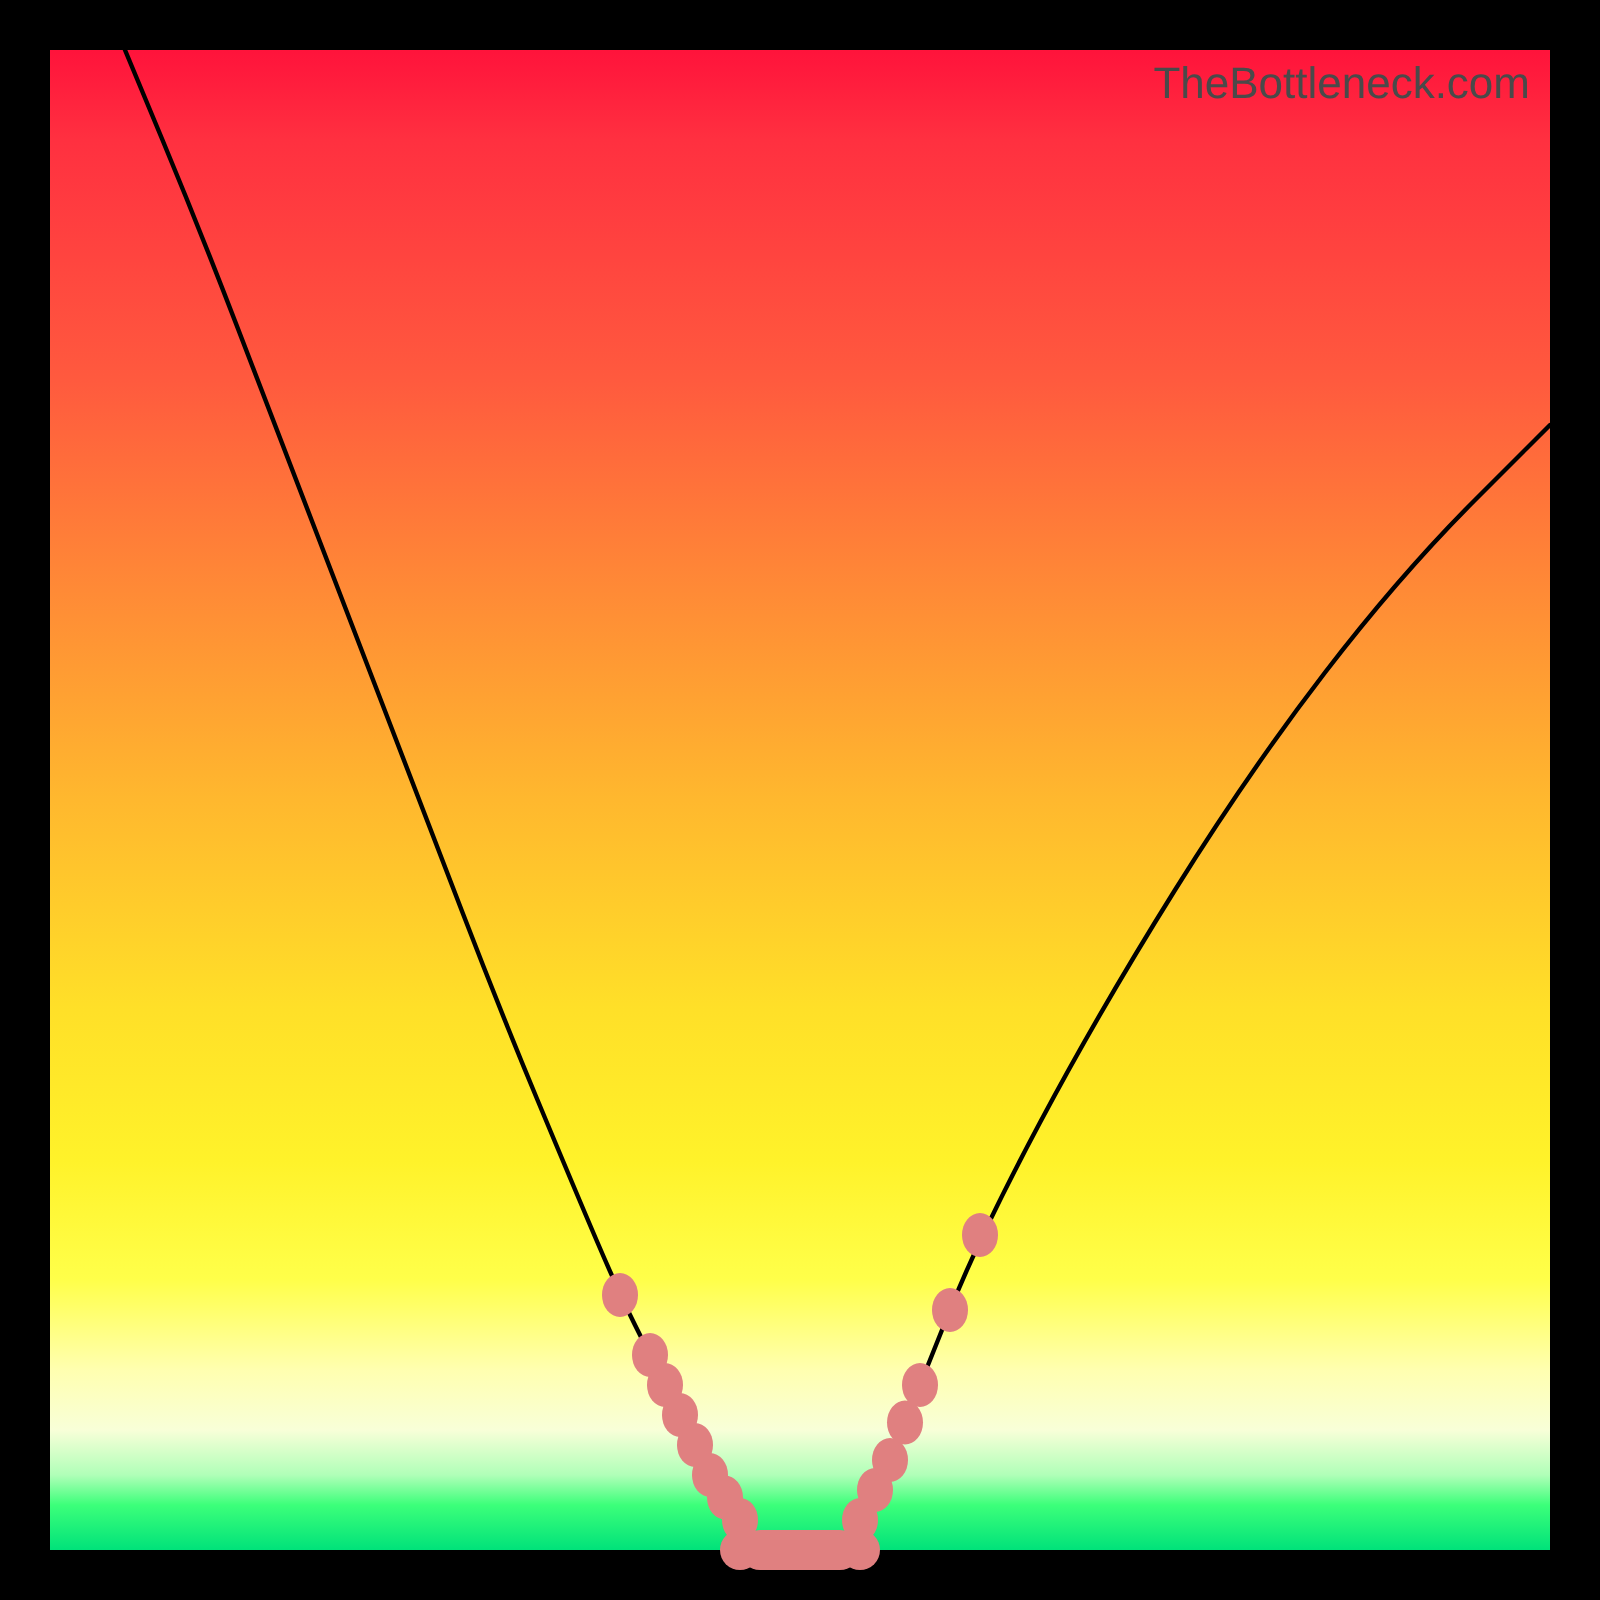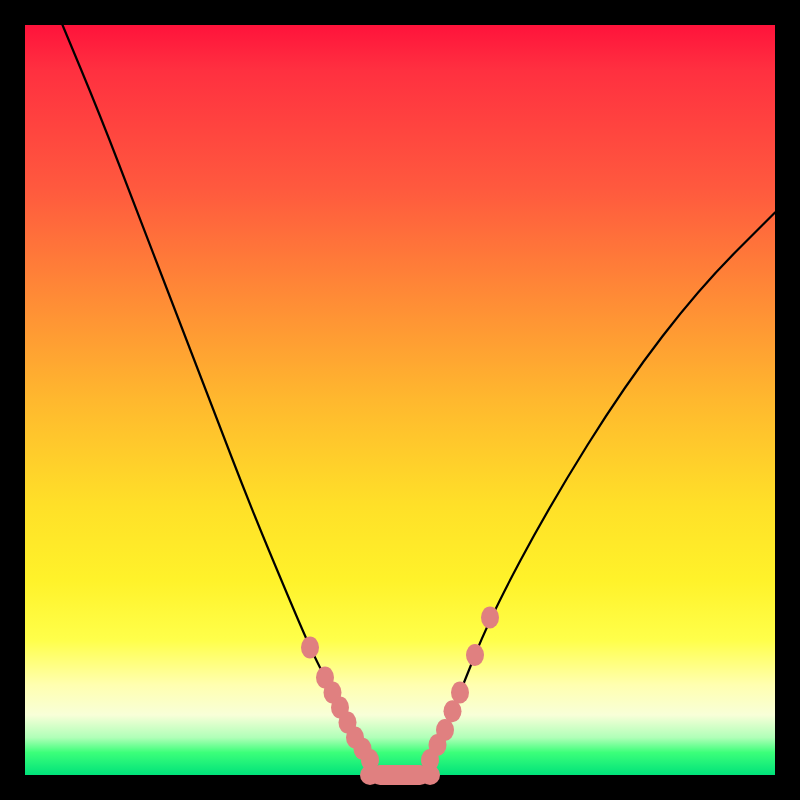--- a/index.html
+++ b/index.html
@@ -75,20 +75,21 @@
   .pill {
     fill: #e08080;
     stroke: none;
   }
 </style>
 </head>
 <body>
 
 <div class="frame">
   <div class="plot">
+    <span class="watermark">TheBottleneck.com</span>
 
     <svg class="curve" viewBox="0 0 750 750">
 
       <path id="main-curve" class="mainpath" d="M 37.5 0 Q 37.5 0 56.25 45 Q 75 90 93.75 138.75 Q 112.5 187.5 131.25 236.25 Q 150 285 168.75 333.75 Q 187.5 382.5 206.25 431.25 Q 225 480 243.75 525 Q 262.5 570 273.75 596.25 Q 285 622.5 292.5 637.5 Q 300 652.5 307.5 667.5 Q 315 682.5 322.5 697.5 Q 330 712.5 337.5 723.75 Q 345 735 352.5 742.5 Q 360 750 367.5 750 Q 375 750 382.5 750 Q 390 750 397.5 742.5 Q 405 735 412.5 720 Q 420.00000000000006 705 427.5 686.25 Q 434.99999999999994 667.5 450 630 Q 465 592.5 495 536.25 Q 525 480 562.5 420 Q 600 360 637.5 311.25 Q 675 262.5 712.5 225 T 750 187.5"></path>
 
       <g id="markers">
           <ellipse cx="285" cy="622.5" rx="9" ry="11" class="marker"></ellipse>
           <ellipse cx="300" cy="652.5" rx="9" ry="11" class="marker"></ellipse>
           <ellipse cx="307.5" cy="667.5" rx="9" ry="11" class="marker"></ellipse>
           <ellipse cx="315" cy="682.5" rx="9" ry="11" class="marker"></ellipse>

